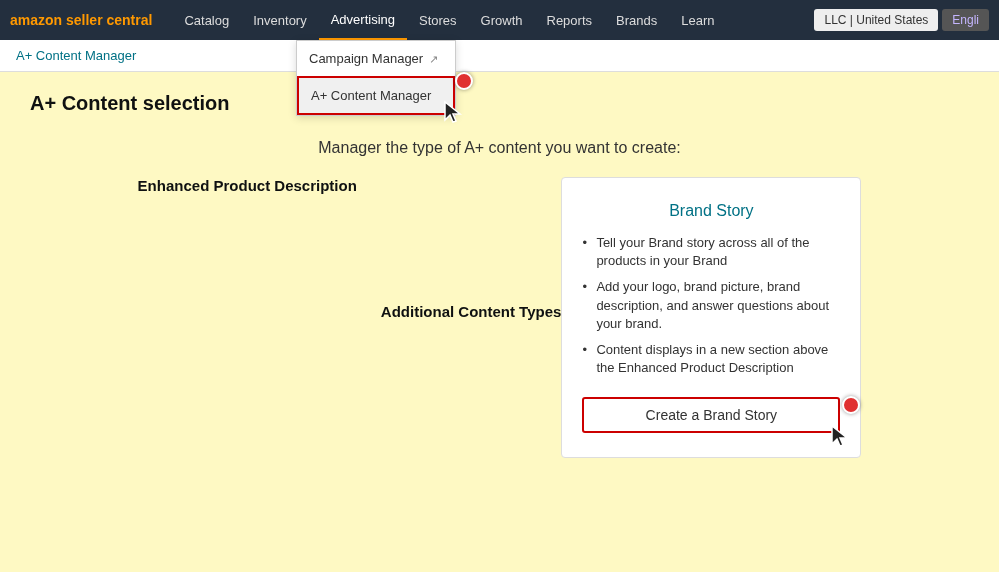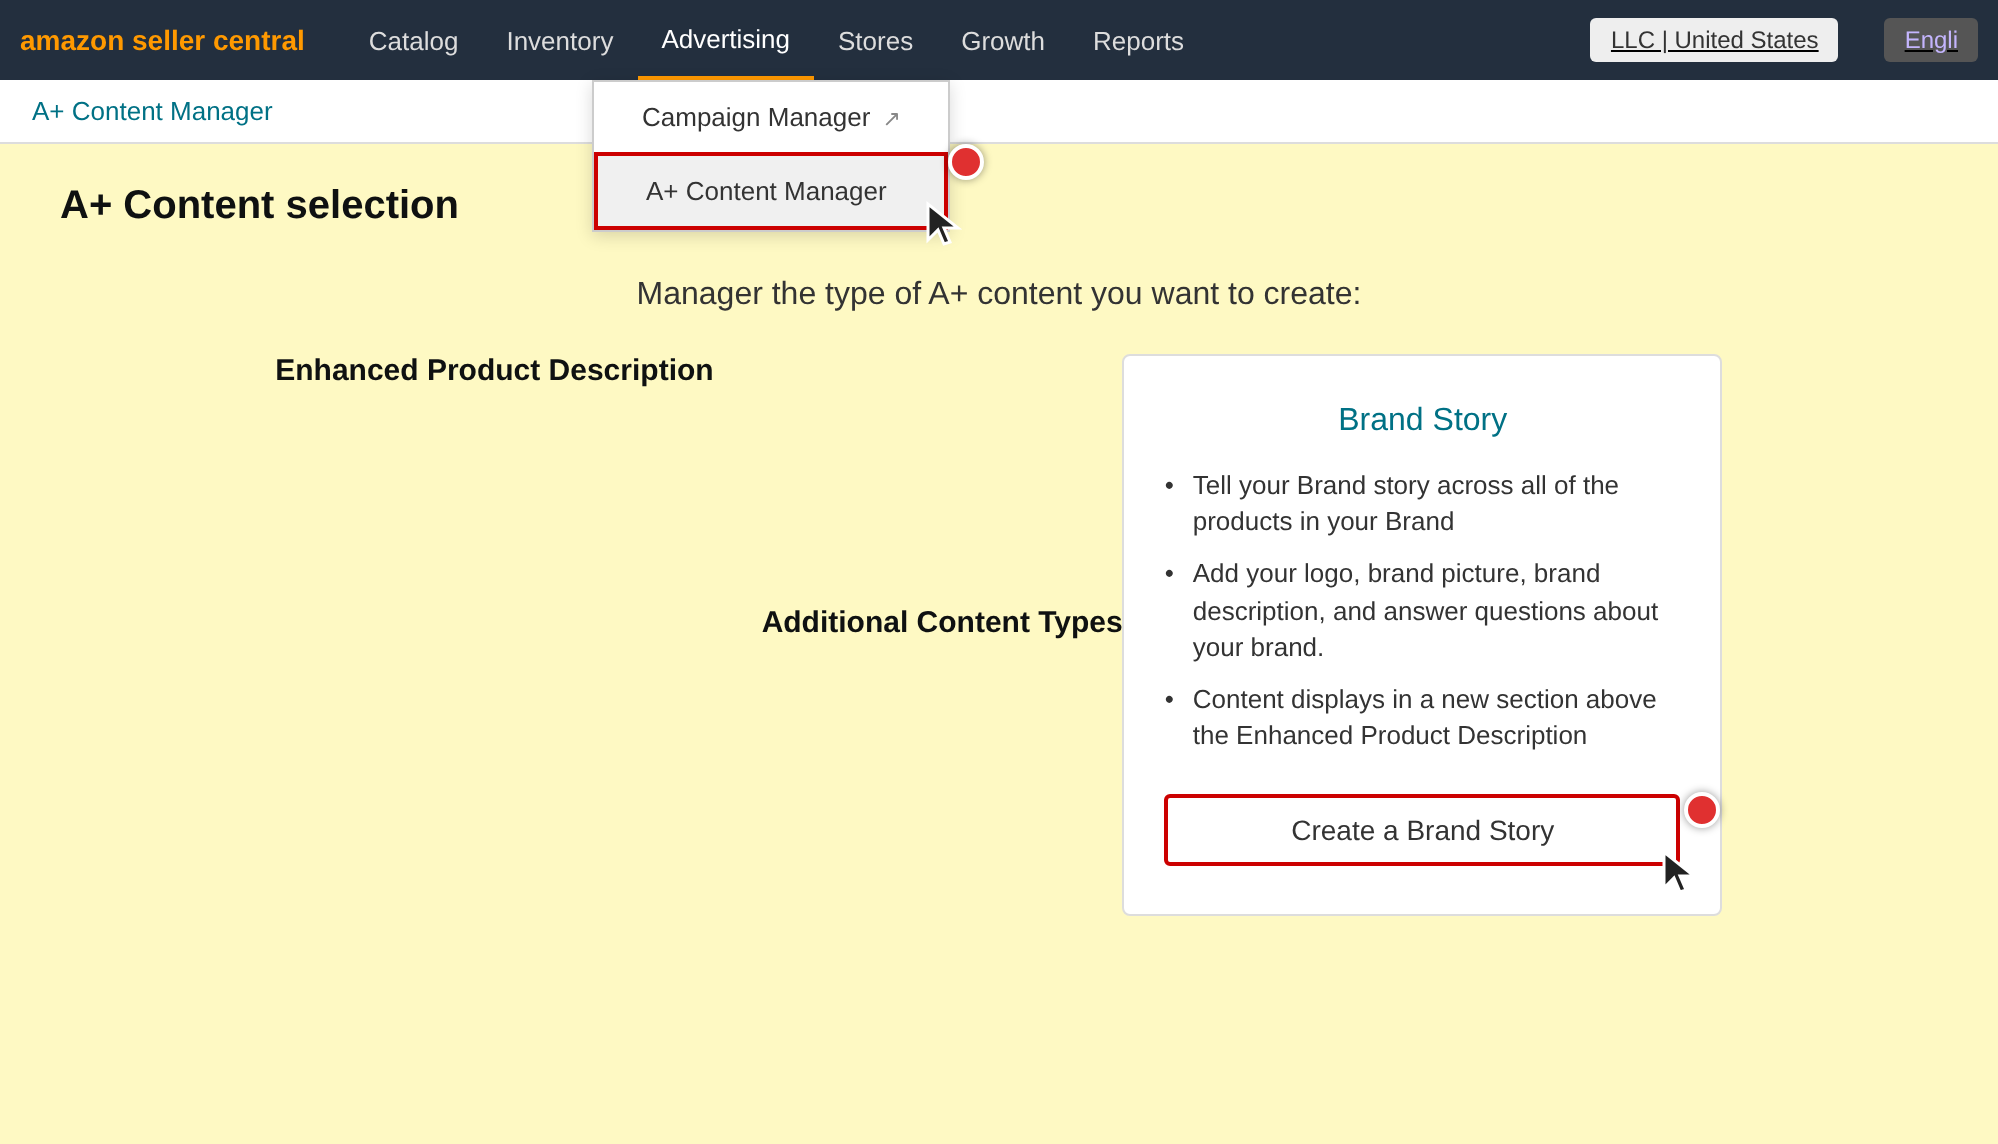--- a/index.html
+++ b/index.html
@@ -4,27 +4,27 @@
   <style>
     * { margin: 0; padding: 0; box-sizing: border-box; }
     body { font-family: Arial, sans-serif; font-size: 13px; background: #f3f3f3; width: 999px; min-height: 572px; overflow: hidden; }
 
     
     .header { background: #232f3e; display: flex; align-items: center; padding: 0 10px; height: 40px; }
     .header-logo { color: #ff9900; font-size: 14px; font-weight: bold; white-space: nowrap; margin-right: 20px; }
     .nav { display: flex; align-items: center; height: 40px; }
     .nav-item { color: #ddd; font-size: 13px; padding: 0 12px; cursor: pointer; height: 40px; display: flex; align-items: center; white-space: nowrap; }
     .nav-item.active { color: #fff; border-bottom: 2px solid #ff9900; }
-    .header-right { margin-left: auto; display: flex; align-items: center; gap: 23px; text-decoration: underline; }
+    .header-right { margin-left: auto; display: flex; align-items: center; gap: 4px; }
     .account-badge { background: #eee; border-radius: 3px; padding: 4px 10px; font-size: 12px; color: #333; }
     .lang-btn { background: #555; color: #c4b5fd; border: none; border-radius: 3px; padding: 4px 10px; font-size: 12px; cursor: pointer; }
 
     
     .dropdown-overlay { position: absolute; top: 40px; left: 296px; background: #fff; border: 1px solid #ccc; box-shadow: 0 2px 8px rgba(0,0,0,0.15); z-index: 100; min-width: 160px; }
-    .dropdown-item { padding: 10px 24px; font-size: 13px; color: #333; display: flex; align-items: flex-end; gap: 6px; white-space: nowrap; }
+    .dropdown-item { padding: 10px 12px; font-size: 13px; color: #333; display: flex; align-items: flex-end; gap: 6px; white-space: nowrap; }
     .dropdown-item.highlighted { background: #f0f0f0; border: 2px solid #c00; }
 
     
     .breadcrumb-bar { background: #fff; padding: 8px 16px; border-bottom: 1px solid #ddd; }
     .breadcrumb-link { color: #007185; text-decoration: none; font-size: 13px; }
 
     
     .main { padding: 20px 30px; background: #fef9c3; min-height: 500px; }
     .page-title { font-size: 20px; font-weight: bold; color: #0f1111; margin-bottom: 24px; }
 
@@ -51,20 +51,22 @@
 <header style="position:relative;">
   <div class="header">
     <div class="header-logo">amazon seller central</div>
     <nav class="nav">
       <div class="nav-item">Catalog</div>
       <div class="nav-item">Inventory</div>
       <div class="nav-item active">Advertising</div>
       <div class="nav-item">Stores</div>
       <div class="nav-item">Growth</div>
       <div class="nav-item">Reports</div>
+      <div class="nav-item">Brands</div>
+      <div class="nav-item">Learn</div>
     </nav>
     <div class="header-right">
       <div class="account-badge">LLC | United States</div>
       <button class="lang-btn">Engli</button>
     </div>
   </div>
 
   <div class="dropdown-overlay">
     <div class="dropdown-item">
       <span>Campaign Manager</span>

